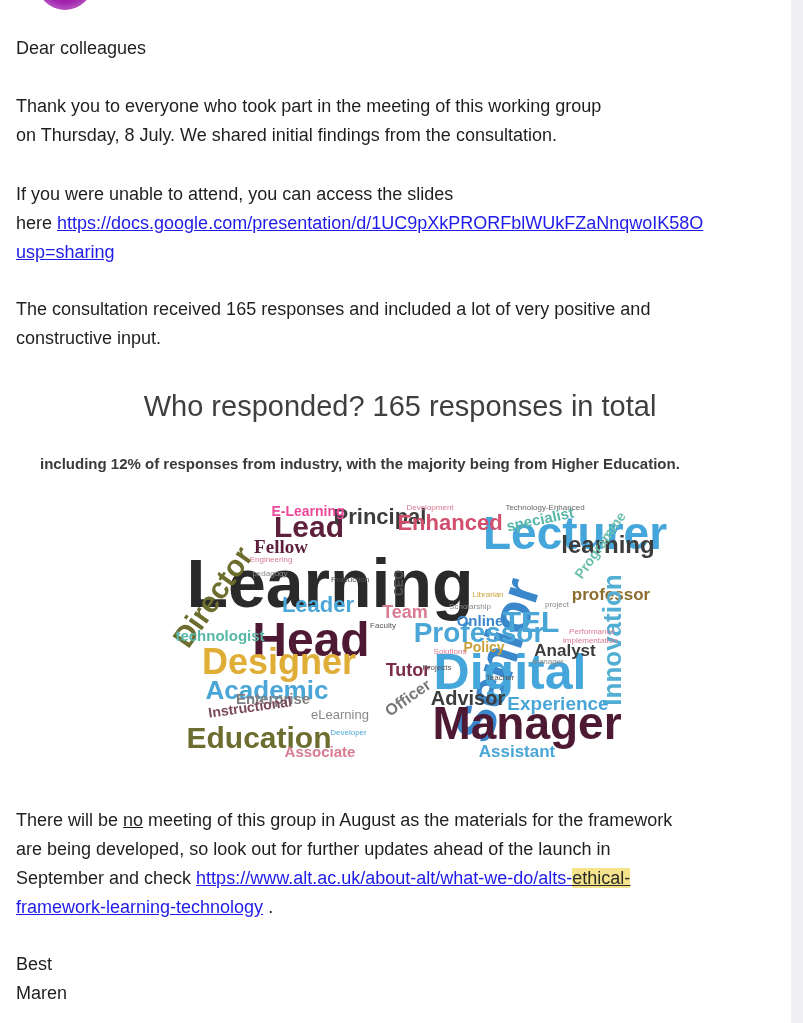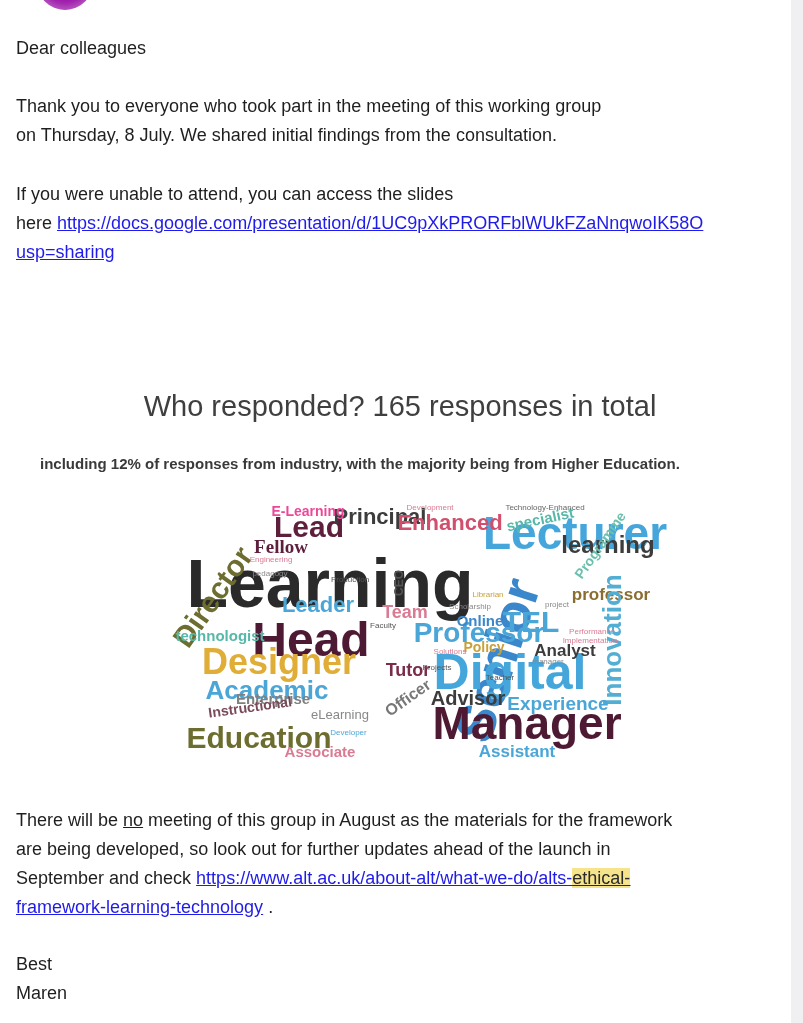--- a/index.html
+++ b/index.html
@@ -63,20 +63,24 @@
     <div class="line">Thank you to everyone who took part in the meeting of this working group</div>
     <div class="line">on Thursday, 8 July. We shared initial findings from the consultation.</div>
   </div>
 
   <div class="txt" style="top:180px">
     <div class="line">If you were unable to attend, you can access the slides</div>
     <div class="line"><span>here </span><a class="link">https://docs.google.com/presentation/d/1UC9pXkPRORFblWUkFZaNnqwoIK58O</a></div>
     <div class="line"><a class="link">usp=sharing</a></div>
   </div>
 
+  <div class="txt" style="top:295px">
+    <div class="line">The consultation received 165 responses and included a lot of very positive and</div>
+    <div class="line">constructive input.</div>
+  </div>
 
   <div>
     <div class="slide-title">Who responded? 165 responses in total</div>
     <div class="slide-sub">
       <div class="line">including 12% of responses from industry, with the majority being from Higher Education.</div>
     </div>
     <div class="cloud">
         <span class="cw" style="left: 147px; top: 83px; font-size: 68px; color: rgb(42, 42, 42); transform: translate(-50%, -50%);">Learning</span>
         <span class="cw" style="left: 392px; top: 33px; font-size: 46px; color: rgb(69, 166, 219); transform: translate(-50%, -50%);">Lecturer</span>
         <span class="cw" style="left: 314px; top: 160px; font-size: 54px; color: rgb(59, 135, 203); transform: translate(-50%, -50%) rotate(-72deg);">Senior</span>

